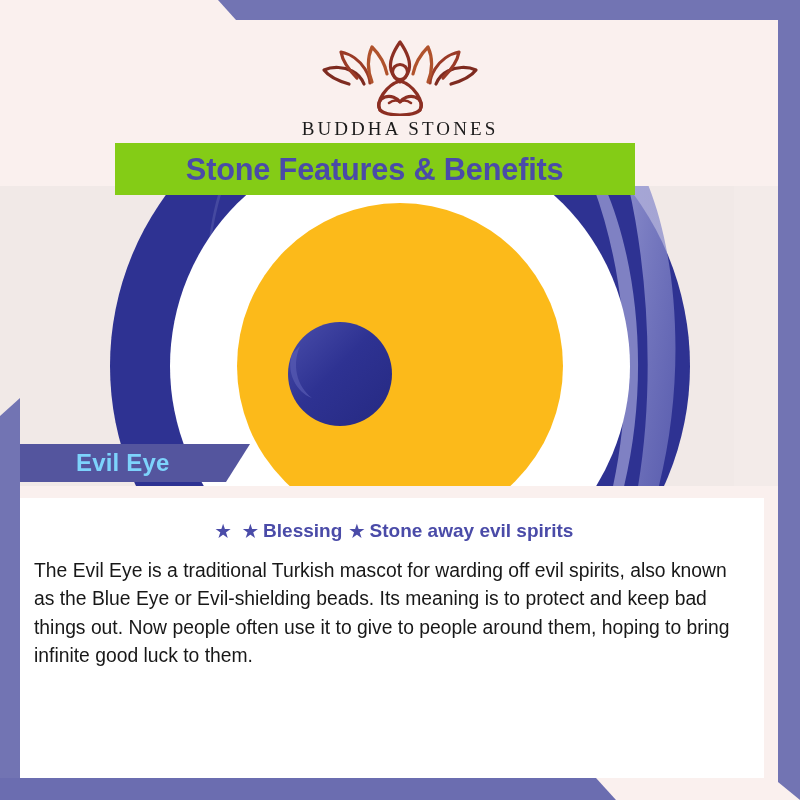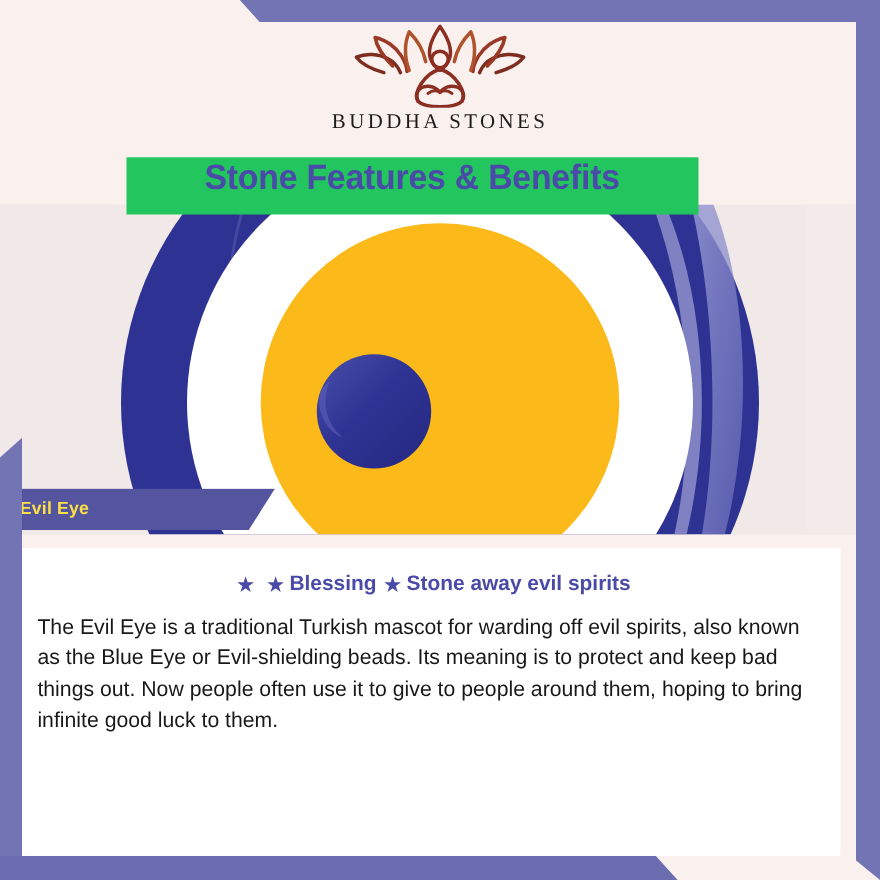--- a/index.html
+++ b/index.html
@@ -32,38 +32,38 @@
   }
   .deco-bottom{
     position:absolute;left:0;bottom:0;width:800px;height:22px;
     background:#6b6db0;
     clip-path:polygon(0 0, 596px 0, 616px 22px, 0 22px);
     z-index:6;
   }
 
   
   .header{
-    position:absolute;left:0;top:0;width:800px;height:148px;
+    position:absolute;left:0;top:18px;width:800px;height:148px;
     background:#faf0ee;z-index:2;
     display:flex;flex-direction:column;align-items:center;justify-content:flex-start;
   }
   .logo-wrap{margin-top:18px;display:flex;flex-direction:column;align-items:center;}
   .logo-mark{width:170px;height:80px;display:block;}
   .logo-text{
     margin-top:2px;
     font-family:"Liberation Serif", serif;
     font-size:19px;letter-spacing:3.1px;color:#1b1b1b;font-weight:400;
     white-space:nowrap;
   }
 
   
   .title-band{
     position:absolute;left:115px;top:143px;width:520px;height:52px;
-    background:#22c55e;z-index:5;
-    display:flex;align-items:flex-start;justify-content:center;
+    background:#84cc16;z-index:5;
+    display:flex;align-items:center;justify-content:center;
   }
   .title-text{
     font-family:"Liberation Sans Narrow","Liberation Sans",sans-serif;
     font-size:32px;font-weight:bold;color:#4a4ba8;
     letter-spacing:-0.2px;white-space:nowrap;
     transform:scaleX(0.96);
   }
 
   
   .hero{
@@ -77,21 +77,21 @@
   .hero-right-pad{position:absolute;right:0;top:186px;width:66px;height:300px;background:#f3ebe9;z-index:4;}
 
   
   .eye-banner{
     position:absolute;left:18px;top:444px;width:232px;height:38px;
     background:#54559e;z-index:5;
     clip-path:polygon(0 0, 232px 0, 208px 38px, 0 38px);
     display:flex;align-items:center;
   }
   .eye-banner-label{
-    color:#fde047;font-size:16px;font-weight:bold;
+    margin-left:58px;color:#7dd3fc;font-size:24px;font-weight:bold;
     font-family:"Liberation Sans",sans-serif;letter-spacing:0.2px;
   }
 
   
   .content{
     position:absolute;left:18px;top:498px;width:746px;height:280px;
     background:#ffffff;z-index:4;
   }
   .benefits{
     margin:22px 0 0 0;text-align:center;

